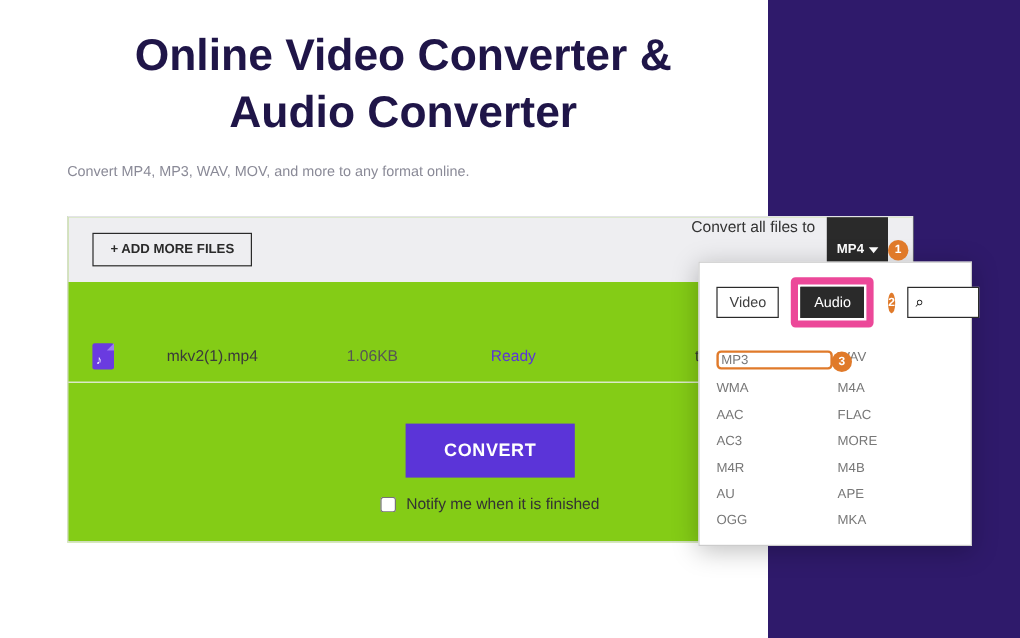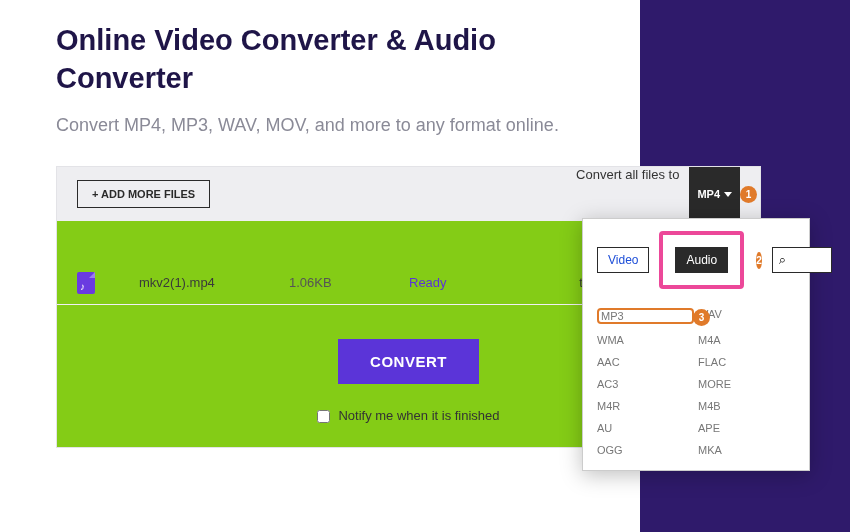--- a/index.html
+++ b/index.html
@@ -7,24 +7,25 @@
     font-family: -apple-system, BlinkMacSystemFont, "Segoe UI", Arial, sans-serif;
     width: 850px; height: 532px;
     position: relative; overflow: hidden; background: #fff;
   }
   .right-bg {
     position: absolute; top: 0; right: 0; width: 210px; height: 100%;
     background: #2f1a6b;
   }
   .content { position: relative; padding: 22px 0 0 56px; }
   h1.title {
-    font-size: 29px; font-weight: 800; color: #1f1548; line-height: 1.3;
+    font-size: 37px; font-weight: 800; color: #1f1548; line-height: 1.3;
     max-width: 560px;
+    text-align: center;
   }
-  .subtitle { margin-top: 18px; color: #8a8a97; font-size: 18px; }
+  .subtitle { margin-top: 18px; color: #8a8a97; font-size: 12px; }
   .panel {
     margin-top: 30px; width: 705px; border: 1px solid #e3e3e7;
     background: #84cc16;
   }
   .panel-header {
     background: #eeeef1; height: 54px; display: flex; align-items: center;
     padding: 0 20px; position: relative;
   }
   .add-more {
     border: 1px solid #2a2a2a; background: transparent; color: #2a2a2a;
@@ -68,44 +69,44 @@
   .file-icon::after {
     content: "♪"; position: absolute; left: 3px; bottom: 2px;
     color: #fff; font-size: 10px;
   }
   .filename { width: 150px; color: #3a3a3a; }
   .filesize { width: 120px; color: #555; }
   .status { width: 110px; color: #5b34d8; }
   .row-to { margin-left: auto; margin-right: 150px; color: #333; }
   .actions {
     padding: 34px 0 24px; display: flex; flex-direction: column;
-    align-items: center; gap: 24px;
+    align-items: center; gap: 14px;
   }
   .convert-btn {
     background: #5b34d8; color: #fff; border: none; font-weight: 700;
     font-size: 15px; letter-spacing: 0.5px; padding: 14px 32px;
     cursor: pointer;
   }
   .notify { display: flex; align-items: flex-end; gap: 8px; font-size: 13px; color: #333; }
   .notify input { width: 13px; height: 13px; cursor: pointer; }
 
   .dropdown {
     position: absolute; top: 218px; left: 582px; width: 228px;
     background: #fff; border: 1px solid #ccc;
     box-shadow: 0 4px 20px rgba(0,0,0,0.25); z-index: 20;
     padding: 12px 14px 14px;
   }
   .tabs-row { display: flex; align-items: center; gap: 10px; }
   .tab-btn {
-    border: 1px solid #2a2a2a; background: #fff; color: #1d4ed8;
+    border: 1px solid #2a2a2a; background: #fff; color: #404040;
     font-size: 12px; padding: 5px 10px; cursor: pointer;
   }
   .tab-btn.active { background: #2a2a2a; color: #fff; }
   .active-wrap {
-    border: 4px solid #ec4899; border-radius: 4px; padding: 12px;
+    border: 6px solid #ec4899; border-radius: 4px; padding: 2px;
     display: inline-flex; position: relative;
   }
   .search {
     width: 60px; height: 26px; border: 1px solid #2a2a2a;
     font-size: 13px; padding-left: 6px; margin-left: auto;
   }
   .formats {
     display: grid; grid-template-columns: repeat(2, 1fr);
     gap: 10px 4px; margin-top: 19px; font-size: 11px; color: #777;
   }

